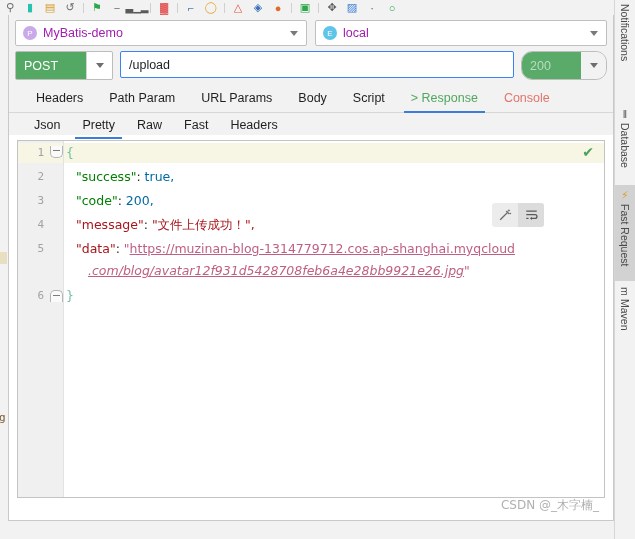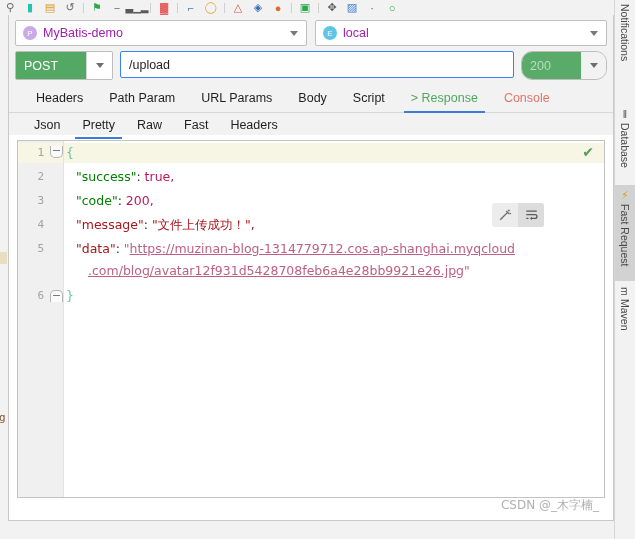--- a/index.html
+++ b/index.html
@@ -126,21 +126,21 @@
   .fold.rounded2{border-radius:5px 5px 0 0;border-bottom:none;}
 
   .code{
     position:absolute;left:46px;top:0;right:0;bottom:0;
     font-family:"DejaVu Sans","Liberation Sans",sans-serif;font-size:12.5px;
   }
   .hlline{position:absolute;left:0;right:0;top:0;height:20px;background:#f7f6e4;}
   .cl{position:absolute;left:0;white-space:pre;}
   .k{color:#008000;}
   .k2{color:#a7161c;}
-  .kp{color:#be185d;margin-top:32px;}
+  .kp{color:#0369a1;margin-top:32px;}
   .br{color:#6fc0a5;}
   .pl{color:#2b2b2b;}
   .str{color:#bf5f82;}
   .lnk{color:#bf5f82;text-decoration:underline;}
 
   .ok-check{
     position:absolute;right:10px;top:3px;font-size:14px;color:#4ba35a;font-weight:bold;
   }
   .float-btns{
     position:absolute;right:60px;top:62px;display:flex;background:#ececec;border-radius:3px;overflow:hidden;
@@ -284,21 +284,21 @@
         <div class="cl" style="top:4px;left:2px;"><span class="br">{</span></div>
 
         <div class="cl" style="top:28px;left:12px;"><span class="k">"success"</span><span class="pl">: </span><span class="kp">true,</span></div>
 
         <div class="cl" style="top:52px;left:12px;"><span class="k">"code"</span><span class="pl">: </span><span class="kp">200,</span></div>
 
         <div class="cl" style="top:76px;left:12px;"><span class="k2">"message"</span><span class="pl">: </span><span class="k2">"文件上传成功！",</span></div>
 
         <div class="cl" style="top:100px;left:12px;"><span class="k2">"data"</span><span class="pl">: </span><span class="str">"</span><span class="lnk">https://muzinan-blog-1314779712.cos.ap-shanghai.myqcloud</span></div>
 
-        <div class="cl" style="top:122px;left:24px;"><span class="lnk">.com/blog/avatar12f931d5428708feb6a4e28bb9921e26.jpg</span><span class="str">"</span></div>
+        <div class="cl" style="top:122px;left:24px;font-style:italic;"><span class="lnk">.com/blog/avatar12f931d5428708feb6a4e28bb9921e26.jpg</span><span class="str">"</span></div>
 
         <div class="cl" style="top:147px;left:2px;"><span class="br">}</span></div>
 
         <div class="ok-check">✔</div>
 
         <div class="float-btns">
           <div class="fbtn">
             <svg width="14" height="14" viewBox="0 0 16 16">
               <line x1="2.5" y1="13.5" x2="11" y2="5" stroke="#6b6b6b" stroke-width="1.6"></line>
               <line x1="9.5" y1="3.5" x2="13" y2="7" stroke="#6b6b6b" stroke-width="1.6"></line>

